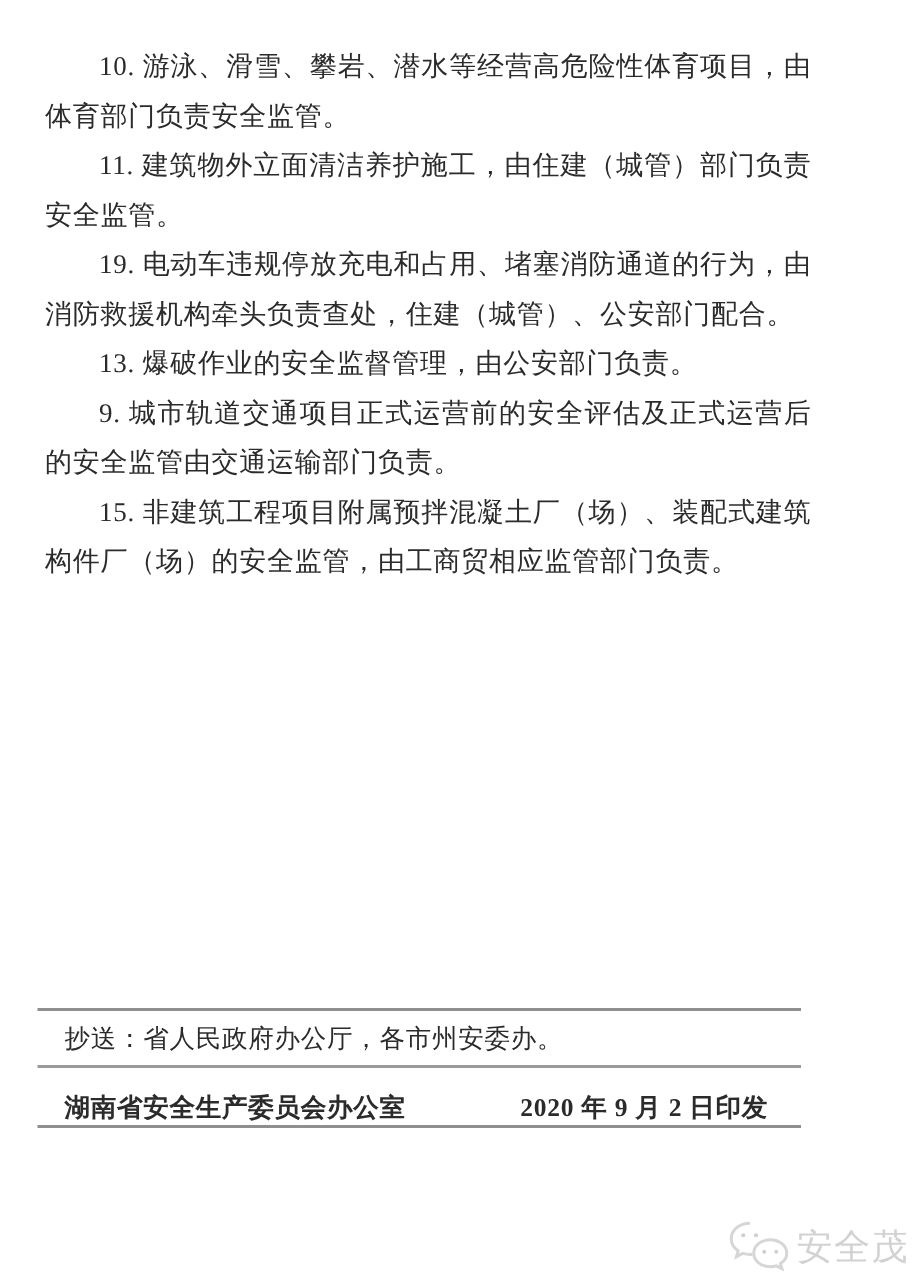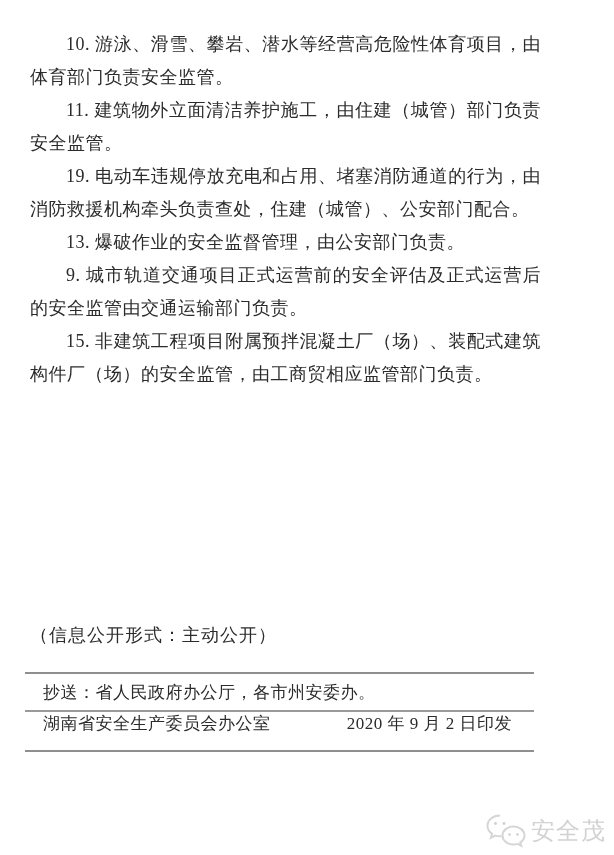--- a/index.html
+++ b/index.html
@@ -54,25 +54,26 @@
     height: 38px;
     display: flex;
     align-items: center;
     padding-left: 18px;
     border-bottom: 2px solid #9a9a9a;
     letter-spacing: 0.5px;
   }
   .footer-row-issue {
     height: 40px;
     display: flex;
-    align-items: flex-start;
+    align-items: flex-end;
     justify-content: space-between;
     padding: 0 22px 0 18px;
     border-bottom: 2px solid #8f8f8f;
     letter-spacing: 0.5px;
+    font-weight: bold;
   }
   
   .page-number {
     position: absolute;
     left: 25px;
     top: 779px;
     width: 509px;
     text-align: center;
     font-size: 12px;
     color: #3a3a3a;
@@ -99,21 +100,20 @@
 
   <div class="doc-body">
     <p>10. 游泳、滑雪、攀岩、潜水等经营高危险性体育项目，由体育部门负责安全监管。</p>
     <p>11. 建筑物外立面清洁养护施工，由住建（城管）部门负责安全监管。</p>
     <p>19. 电动车违规停放充电和占用、堵塞消防通道的行为，由消防救援机构牵头负责查处，住建（城管）、公安部门配合。</p>
     <p>13. 爆破作业的安全监督管理，由公安部门负责。</p>
     <p>9. 城市轨道交通项目正式运营前的安全评估及正式运营后的安全监管由交通运输部门负责。</p>
     <p>15. 非建筑工程项目附属预拌混凝土厂（场）、装配式建筑构件厂（场）的安全监管，由工商贸相应监管部门负责。</p>
   </div>
 
-  <div class="disclosure">（信息公开形式：主动公开）</div>
 
   <div class="footer-table">
     <div class="footer-row-cc">
       <span>抄送：省人民政府办公厅，各市州安委办。</span>
     </div>
     <div class="footer-row-issue">
       <span>湖南省安全生产委员会办公室</span>
       <span>2020 年 9 月 2 日印发</span>
     </div>
   </div>

